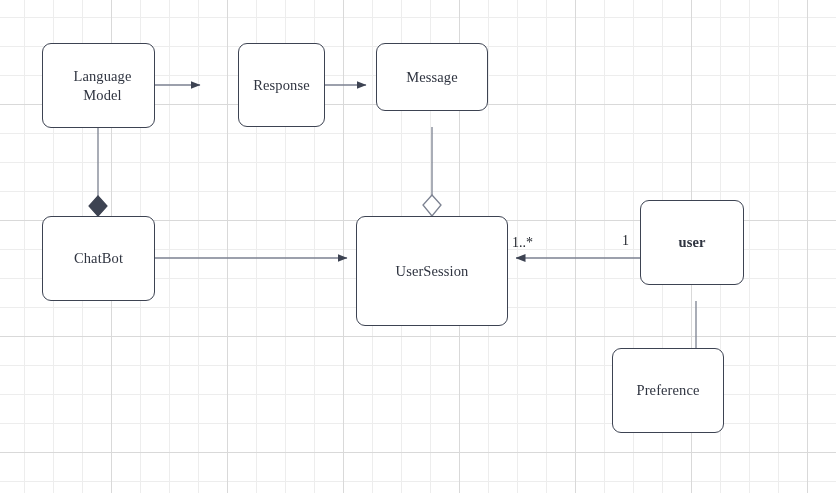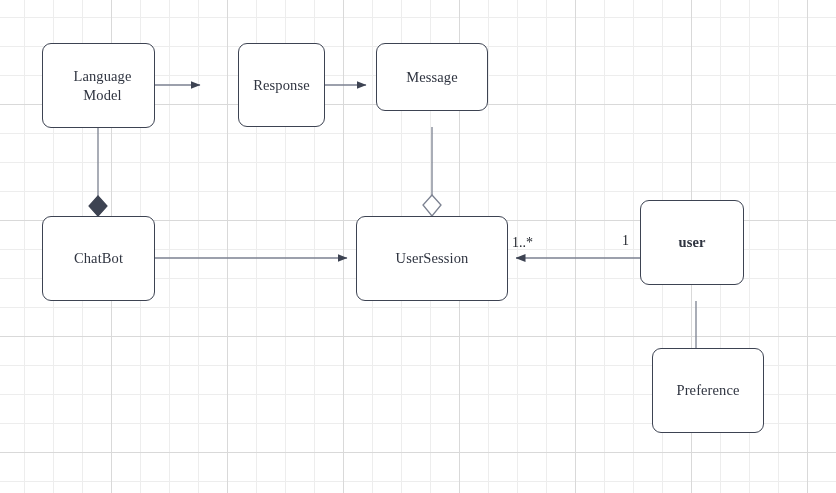--- a/index.html
+++ b/index.html
@@ -121,29 +121,29 @@
   </div>
 
   <div class="node" style="left:376px; top:43px; width:112px; height:68px;">
     <span>Message</span>
   </div>
 
   <div class="node" style="left:42px; top:216px; width:113px; height:85px;">
     <span>ChatBot</span>
   </div>
 
-  <div class="node" style="left:356px; top:216px; width:152px; height:85px;text-align:right;">
+  <div class="node" style="left:356px; top:216px; width:152px; height:110px;text-align:right;">
     <span>UserSession</span>
   </div>
 
   <div class="node" style="left:640px; top:200px; width:104px; height:85px;font-weight:bold;">
     <span>user</span>
   </div>
 
-  <div class="node" style="left:652px; top:348px; width:112px; height:85px;">
+  <div class="node" style="left:612px; top:348px; width:112px; height:85px;">
     <span>Preference</span>
   </div>
 
   <div class="mult-label" style="left:512px; top:236px;">1..*</div>
 
   <div class="mult-label" style="left:622px; top:234px;">1</div>
 
 </div>
 
 </body></html>

